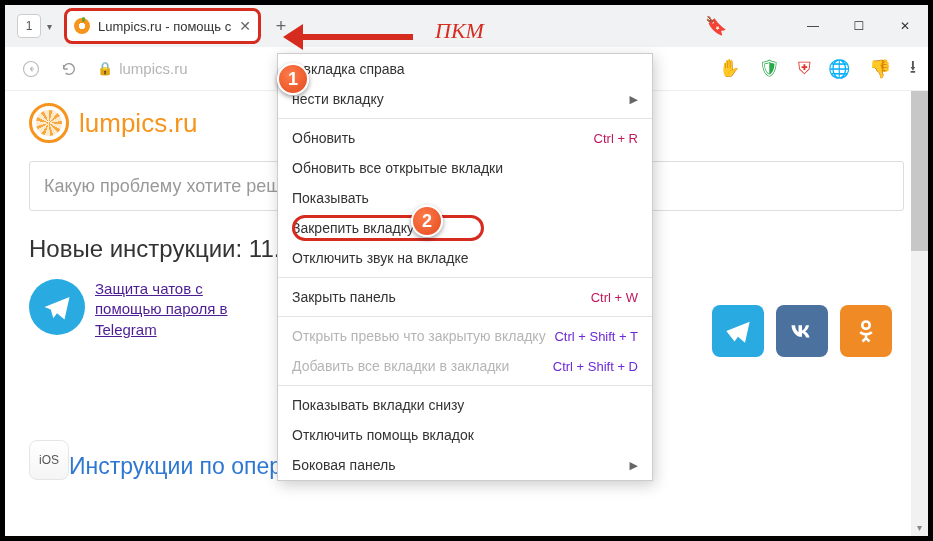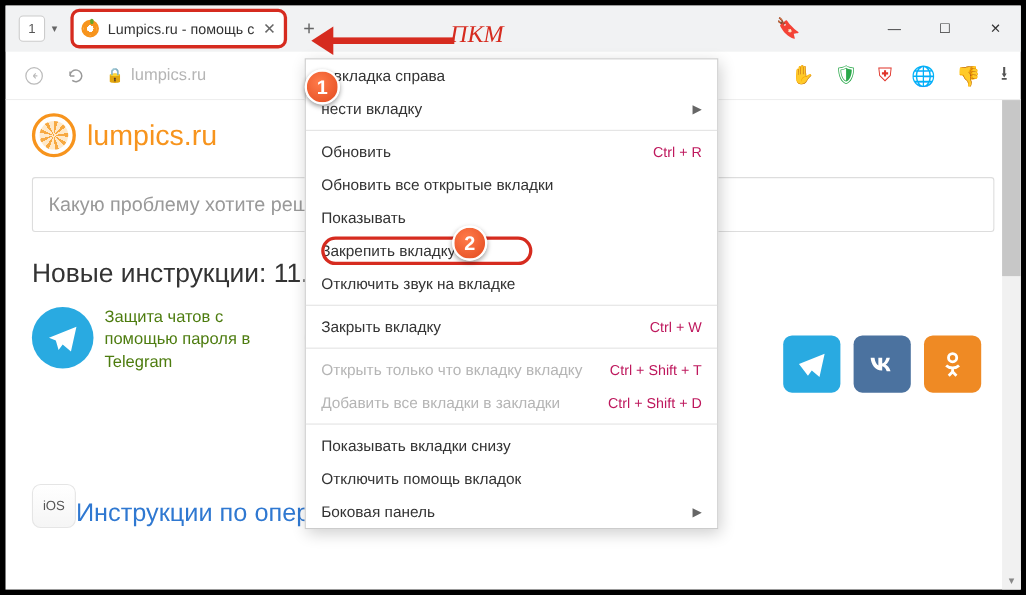--- a/index.html
+++ b/index.html
@@ -33,45 +33,45 @@
 .site-logo { display:flex; align-items:center; gap:10px; margin: 12px 0 18px 0; }
 .logo-slice { width:40px; height:40px; border-radius:50%; border: 3px solid #f7941d; position:relative; }
 .logo-slice::before { content:""; position:absolute; inset:4px; border-radius:50%; background: repeating-conic-gradient(#f7a941 0 16deg, #ffe9c9 16deg 40deg); }
 .logo-text { font-size: 26px; color:#f7941d; font-weight: 400; }
 .searchbox { margin-top:6px; height:50px; border:1px solid #ddd; border-radius:3px; display:flex; align-items:center; padding:0 14px; font-size:18px; color:#999; }
 .section-title { font-size: 24px; color:#333; margin-top: 24px; }
 .articles { display:flex; margin-top:16px; gap:12px; }
 .article { display:flex; gap:10px; align-items:flex-start; }
 .article-icon { width:56px; height:56px; border-radius:50%; background:#29aae1; display:flex; align-items:center; justify-content:center; position:relative; }
 .article-icon svg { width:30px; height:30px; fill:#fff; }
-.article-link { font-size:15px; color:#4d7c0f; line-height:1.35; max-width: 170px; }
+.article-link { font-size:15px; color:#4c1d95; line-height:1.35; max-width: 170px; text-decoration: underline; }
 .socials { position:absolute; right: 36px; top: 300px; display:flex; gap:12px; }
 .social { width:52px; height:52px; border-radius:8px; display:flex; align-items:center; justify-content:center; }
 .tg { background:#29aae1; }
 .vk { background:#4b729f; }
 .ok { background:#ef8a24; }
 .social svg { width:28px; height:28px; fill:#fff; }
 .section2 { margin-top: 100px; display:flex; align-items:flex-end; gap:0; }
 .section2-title { font-size:23px; color:#2f78d1; }
 .ios-ic { width:40px; height:40px; border:1px solid #e5e5e5; border-radius:8px; display:flex; align-items:center; justify-content:center; font-size:12px; color:#555; background:linear-gradient(180deg,#fff,#f5f5f5); }
 
 .ctxmenu { position:absolute; left:272px; top:48px; width: 376px; background:#fff; border:1px solid #ccc; box-shadow: 2px 4px 14px rgba(0,0,0,.2); font-size:14px; color:#333; z-index: 50; }
 .cm-item { height:30px; display:flex; align-items:center; padding:0 14px; justify-content:space-between; cursor:pointer; }
 .cm-item.disabled { color:#b5b5b5; cursor:default; }
 .cm-item .short { color:#be185d; font-size:13px; }
-.cm-item.disabled .short { color:#be185d; }
+.cm-item.disabled .short { color:#6d28d9; }
 .cm-sep { height:1px; background:#e3e3e3; margin:4px 0; }
 .cm-item .arrow { color:#666; font-size:11px; }
 .cm-item.pinned { position:relative; }
 .pin-outline { position:absolute; left:14px; right:168px; top:2px; bottom:2px; border:3px solid #d62b1f; border-radius:14px; pointer-events:none; }
 
 .arrow-annot { position:absolute; left:288px; top:24px; width:160px; height:2px; z-index:70; pointer-events:none; }
 .arrow-line { position:absolute; left:0; top:5px; width:120px; height:6px; background:#d62b1f; }
 .arrow-head { position:absolute; left:-10px; top:-5px; width:0; height:0; border-top:13px solid transparent; border-bottom:13px solid transparent; border-right:20px solid #d62b1f; }
-.pkm-label { position:absolute; left:404px; top:13px; font-size:22px; color:#d62b1f; font-family: Georgia, serif; font-style: italic; z-index:71; }
+.pkm-label { position:absolute; left:430px; top:13px; font-size:22px; color:#d62b1f; font-family: Georgia, serif; font-style: italic; z-index:71; }
 .callout { position:absolute; width:32px; height:32px; border-radius:50%; background: radial-gradient(circle at 40% 35%, #ff7b4a, #e24a1f); border:2px solid #fff; box-shadow: 0 2px 5px rgba(0,0,0,.4); color:#fff; font-weight:bold; font-size:18px; display:flex; align-items:center; justify-content:center; z-index:72; }
 .c1 { left: 272px; top: 58px; }
 .c2 { left: 406px; top: 200px; }
 .scrollbar { position:absolute; right:0; top:86px; bottom:0; width:17px; background:#f1f1f1; z-index: 5; }
 .scroll-thumb { position:absolute; top:0; width:100%; height:160px; background:#c7c7c7; }
 .scroll-btn { position:absolute; width:100%; height:17px; background:#f1f1f1; display:flex; align-items:center; justify-content:center; font-size:10px; color:#888; }
 .scroll-btn.bot { bottom:0; }
 </style>
 </head>
 <body>
@@ -190,26 +190,26 @@
     </div>
     <div class="cm-item pinned">
       <span>Закрепить вкладку</span>
       <div class="pin-outline"></div>
     </div>
     <div class="cm-item">
       <span>Отключить звук на вкладке</span>
     </div>
     <div class="cm-sep"></div>
     <div class="cm-item">
-      <span>Закрыть вкладку</span>
+      <span>Закрыть панель</span>
       <span class="short">Ctrl + W</span>
     </div>
     <div class="cm-sep"></div>
     <div class="cm-item disabled">
-      <span>Открыть только что вкладку вкладку</span>
+      <span>Открыть превью что закрытую вкладку</span>
       <span class="short">Ctrl + Shift + T</span>
     </div>
     <div class="cm-item disabled">
       <span>Добавить все вкладки в закладки</span>
       <span class="short">Ctrl + Shift + D</span>
     </div>
     <div class="cm-sep"></div>
     <div class="cm-item">
       <span>Показывать вкладки снизу</span>
     </div>

